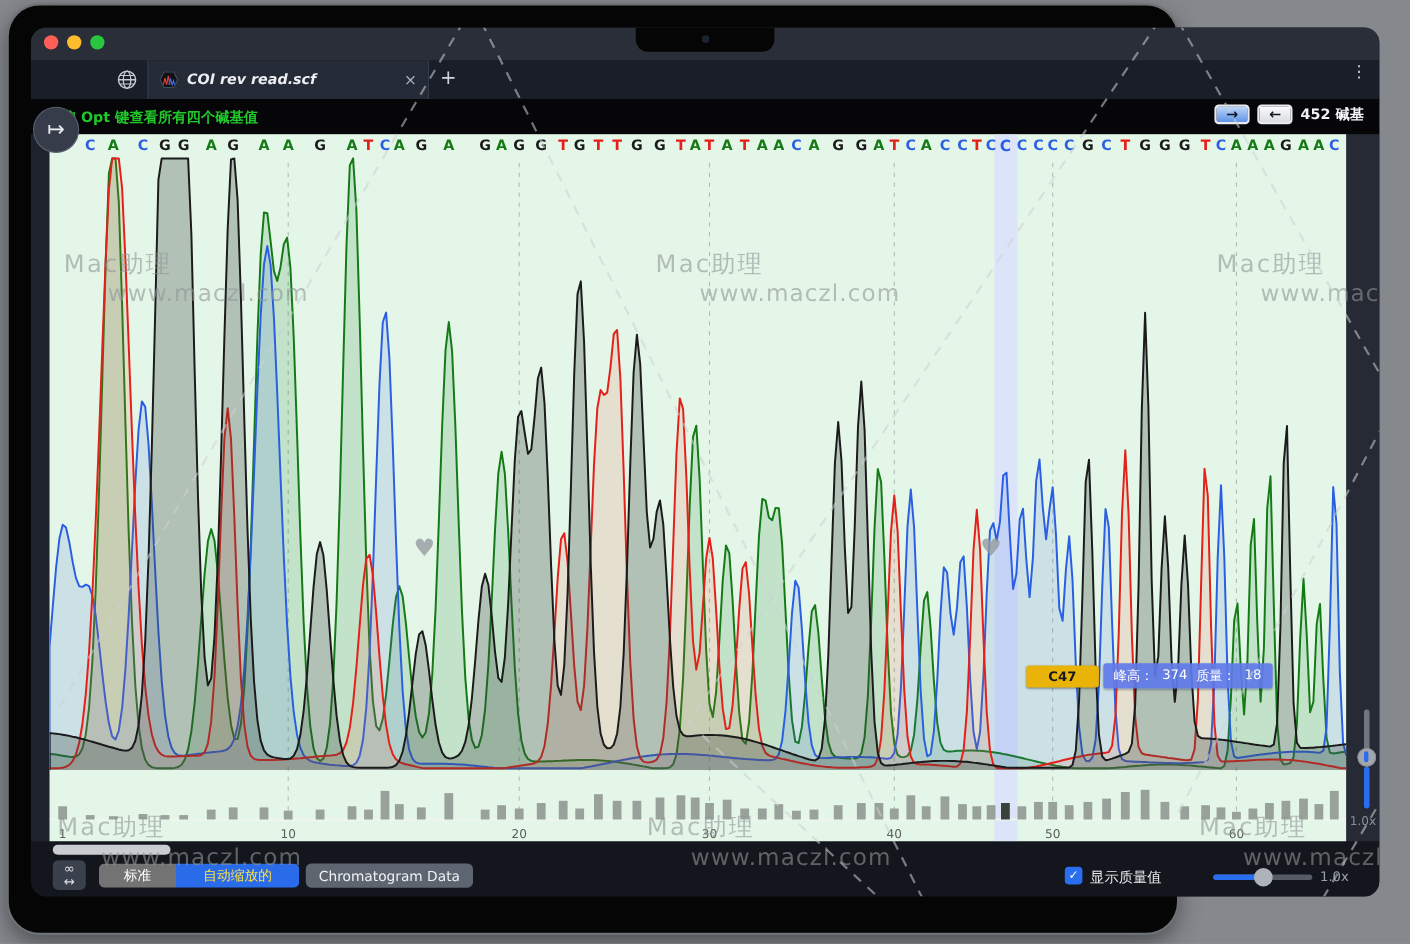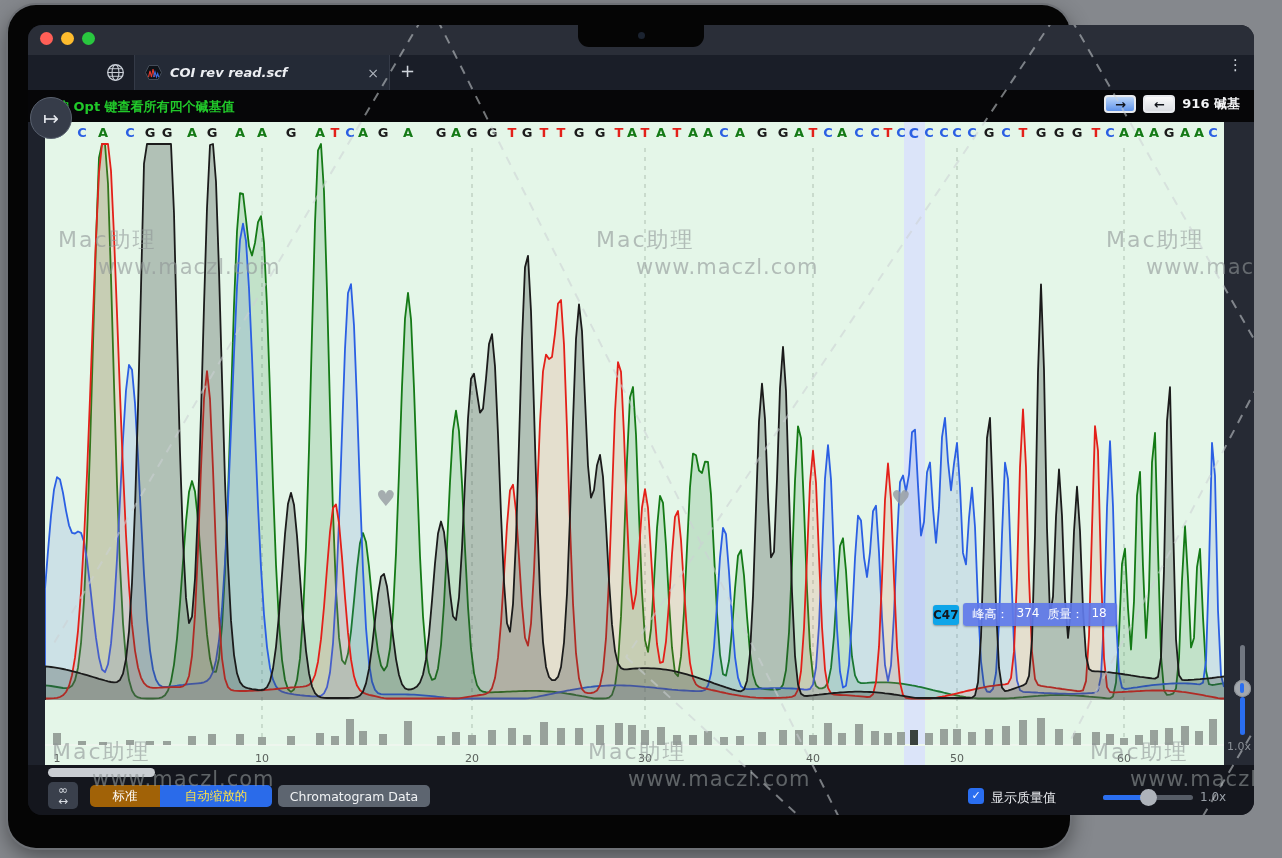--- a/index.html
+++ b/index.html
@@ -47,38 +47,38 @@
   
   .main { position:absolute; left:0; top:97px; width:100%; height:643px; display:flex; }
   .lstrip { width:17px; height:100%; background:#1e222c; }
   .chart { position:relative; width:1179px; height:100%; background:#e4f6e8; overflow:hidden; }
   .rstrip { position:relative; width:30px; height:100%; background:#262a34; }
   .chart svg { position:absolute; left:0; top:0; }
   .seq-letter { position:absolute; top:3px; width:16px; text-align:center; font-size:13px; font-weight:bold; z-index:5; }
   .seq-letter.sel { font-weight:900; font-size:14px; }
   .heart { position:absolute; font-size:22px; color:#969ca1; opacity:.8; z-index:4; }
   .tipwrap { position:absolute; top:481px; left:888px; display:flex; gap:4px; z-index:20; align-items:center; }
-  .tip-base { background:#0ea5e9; color:#15171c; font-size:12px; font-weight:bold; padding:3px 0; border-radius:3px; box-shadow:0 1px 2px rgba(0,0,0,.35); }
+  .tip-base { background:#eab308; color:#15171c; font-size:12px; font-weight:bold; padding:3px 20px; border-radius:3px; box-shadow:0 1px 2px rgba(0,0,0,.35); }
   .tip-info { background:rgba(96,122,233,.92); color:#fff; font-size:12px; padding:3px 10px; border-radius:3px; display:flex; gap:8px; box-shadow:0 1px 2px rgba(0,0,0,.3); }
 
   
   .vtrack-top { position:absolute; left:16px; top:523px; width:5px; height:48px; background:#717781; border-radius:3px; }
   .vtrack-blue { position:absolute; left:16px; top:575px; width:5px; height:38px; background:#2a6ef0; border-radius:3px; }
   .vthumb { position:absolute; left:10px; top:558px; width:17px; height:17px; border-radius:50%; background:#a2a7ad;
     box-shadow:inset 0 0 0 1px #8c9197; }
   .vthumb:after { content:""; position:absolute; left:6px; top:3px; width:4px; height:10px; background:#2a6ef0; border-radius:2px; }
   .vzoom { position:absolute; left:0; top:618px; width:30px; text-align:center; color:#8b9097; font-size:11px; }
 
   
   .bottombar { position:absolute; left:0; top:740px; width:100%; height:50px; background:#14161d; }
   .hscroll { position:absolute; left:20px; top:3px; width:107px; height:9px; background:#c9cdd2; border-radius:5px; }
   .fitbtn { position:absolute; left:20px; top:17px; width:30px; height:27px; background:#3a404c; border-radius:5px;
     color:#d8dce2; text-align:center; line-height:11px; padding-top:3px; font-size:12px; }
   .seg { position:absolute; left:62px; top:20px; height:22px; display:flex; border-radius:5px; overflow:hidden; }
-  .seg .s1 { width:70px; background:#a16207; color:#fff; font-size:12.5px; display:flex; align-items:center; justify-content:center; }
+  .seg .s1 { width:70px; background:#737373; color:#fff; font-size:12.5px; display:flex; align-items:center; justify-content:center; }
   .seg .s2 { width:112px; background:#2a6bea; color:#fde047; font-size:12.5px; display:flex; align-items:center; justify-content:center; }
   .databtn { position:absolute; left:250px; top:20px; width:152px; height:22px; background:#5d6570; border-radius:5px;
     color:#f0f2f4; font-size:12.5px; display:flex; align-items:center; justify-content:center; }
   .qcheck { position:absolute; left:940px; top:23px; width:16px; height:16px; background:#2a6ef0; border-radius:3.5px;
     color:#fff; font-size:11px; text-align:center; line-height:16px; font-weight:bold; }
   .qlabel { position:absolute; left:963px; top:24px; color:#e8eaee; font-size:13px; }
   .hslider-track { position:absolute; left:1075px; top:30px; width:90px; height:5px; background:#565c66; border-radius:3px; }
   .hslider-fill { position:absolute; left:1075px; top:30px; width:46px; height:5px; background:#2a6ef0; border-radius:3px; }
   .hthumb { position:absolute; left:1112px; top:24px; width:17px; height:17px; border-radius:50%; background:#aeb3ba; }
   .hzoom { position:absolute; left:1172px; top:25px; color:#9aa0a8; font-size:12px; }
@@ -122,21 +122,21 @@
       </div>
       <span class="newtab">+</span>
       <span class="kebab">⋮</span>
     </div>
 
     <div class="seqbar">
       <span class="hint">按 Opt 键查看所有四个碱基值</span>
       <div class="seqbar-right">
         <div class="arrow-btn next">→</div>
         <div class="arrow-btn prev">←</div>
-        <span class="basecount">916 碱基</span>
+        <span class="basecount">452 碱基</span>
       </div>
     </div>
 
     <div class="jump-btn">↦</div>
 
     <div class="main">
       <div class="lstrip"></div>
       <div class="chart" id="chart">
         <div id="traceSvg">
             <svg width="1179" height="643" viewBox="0 0 1179 643">

